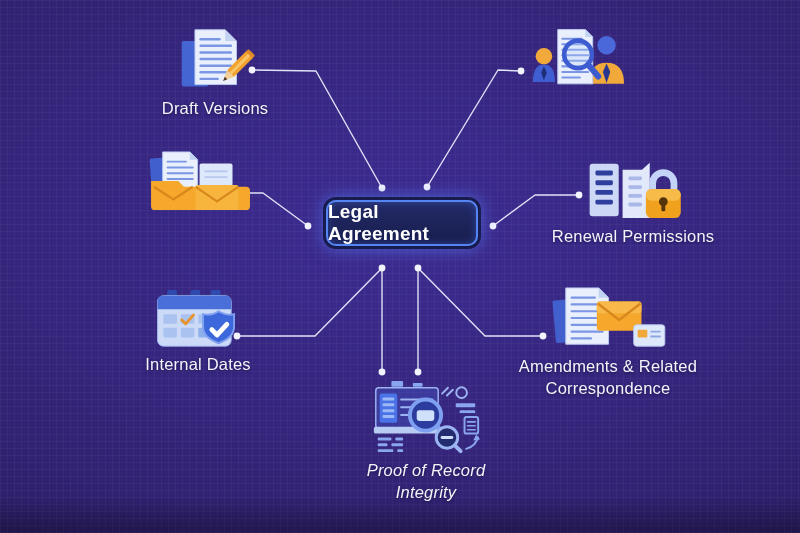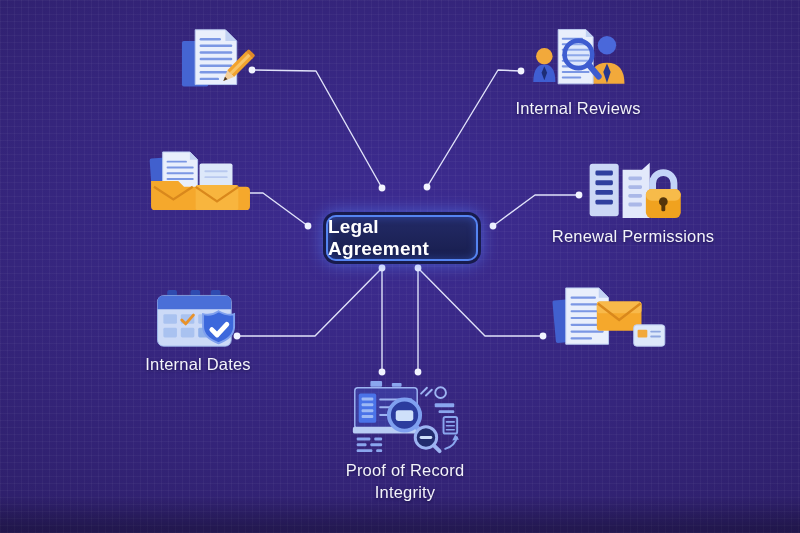--- a/index.html
+++ b/index.html
@@ -17,25 +17,25 @@
   .node .label{
     margin-top:4px;color:#f3f3fa;font-size:16.5px;line-height:1.32;text-align:center;
     text-shadow:0 1px 3px rgba(10,5,40,0.55);font-weight:400;letter-spacing:.2px;
   }
   #node-draft{left:215px;top:26px;}
   #node-internal{left:578px;top:24px;}
   #node-supporting{left:201px;top:150px;}
   #node-access{left:633px;top:158px;}
   #node-renewal{left:198px;top:288px;}
   #node-amendments{left:608px;top:286px;}
-  #node-proof{left:405px;top:378px;}
+  #node-proof{left:426px;top:378px;font-style:italic;}
   #node-amendments .label{max-width:200px;}
   #node-proof .label{max-width:140px;}
   #central-node{
-    position:absolute;z-index:3;left:326px;top:215px;width:148px;height:42px;
+    position:absolute;z-index:3;left:326px;top:200px;width:148px;height:42px;
     display:flex;align-items:center;justify-content:center;border-radius:10px;
     background:linear-gradient(180deg,#232a66 0%,#181e4e 100%);
     border:2.5px solid #5585f2;
     box-shadow:0 0 0 3px rgba(16,20,60,0.85), 0 0 16px 4px rgba(85,130,250,0.55), inset 0 0 9px rgba(70,115,245,0.40);
   }
   #central-node .title{color:#ffffff;font-size:19px;font-weight:700;letter-spacing:.2px;}
   .icn{display:block;}
 </style>
 </head>
 <body>
@@ -90,20 +90,21 @@
         <line x1="30" y1="56" x2="48" y2="56"></line>
       </g>
       <g transform="translate(63 49) rotate(45)">
         <rect x="-5" y="-30" width="10" height="5" rx="1.5" fill="#df8a2a"></rect>
         <rect x="-5" y="-26" width="10" height="28" fill="#f2a32e"></rect>
         <rect x="-1.6" y="-26" width="3.2" height="28" fill="#f8c468"></rect>
         <path d="M-5 2 h10 l-5 11 Z" fill="#f3cf9a"></path>
         <path d="M-1.9 8.6 L1.9 8.6 L0 13 Z" fill="#4a3520"></path>
       </g>
     </svg>
+    <div class="label">Draft Versions</div>
   </div>
 
   <div class="node" id="node-internal">
     <svg class="icn" width="96" height="70" viewBox="0 0 100 76">
       <circle cx="13" cy="35" r="9" fill="#f2a93b"></circle>
       <path d="M1 63 q0 -19 12 -19 q12 0 12 19 Z" fill="#3f5ed2"></path>
       <path d="M13 46 l3 7 -3 8 -3 -8 Z" fill="#1d2d77"></path>
       <circle cx="81" cy="23" r="10" fill="#4a68da"></circle>
       <path d="M62 65 q0 -23 19 -23 q19 0 19 23 Z" fill="#f2a93b"></path>
       <path d="M81 43 l4 9 -4 12 -4 -12 Z" fill="#27378f"></path>
@@ -115,21 +116,20 @@
         <line x1="33" y1="28" x2="61" y2="28"></line>
           <line x1="33" y1="34" x2="61" y2="34"></line>
         <line x1="33" y1="40" x2="61" y2="40"></line>
           <line x1="33" y1="46" x2="61" y2="46"></line>
         <line x1="33" y1="52" x2="61" y2="52"></line>
           <line x1="33" y1="58" x2="52" y2="58"></line>
       </g>
       <circle cx="50" cy="33" r="15" fill="rgba(190,212,250,0.28)" stroke="#3d5cd0" stroke-width="5"></circle>
       <line x1="61" y1="44" x2="72" y2="57" stroke="#3d5cd0" stroke-width="6.5" stroke-linecap="round"></line>
     </svg>
-    <div class="label">Internal Reviews</div>
   </div>
 
   <div class="node" id="node-supporting">
     <svg class="icn" width="112" height="64" viewBox="0 0 115 66">
       <rect x="6" y="8" width="26" height="46" rx="2" fill="#4160ce" transform="rotate(-4 19 31)"></rect>
       <path d="M18 2 h28 l8 8 v40 H18 Z" fill="#e9effc" stroke="#b9c9ef" stroke-width="1"></path>
       <path d="M46 2 l8 8 h-8 Z" fill="#c2d2f3"></path>
       <g stroke="#7b97e4" stroke-width="2" stroke-linecap="round">
         <line x1="23" y1="12" x2="42" y2="12"></line>
           <line x1="23" y1="18" x2="49" y2="18"></line>
@@ -214,20 +214,21 @@
       <rect x="56" y="16" width="46" height="30" rx="3" fill="#f5a82c"></rect>
       <rect x="56" y="16" width="46" height="12" rx="3" fill="#f8b94a"></rect>
       <path d="M57 18 l22 17 22 -17" stroke="#d9881c" stroke-width="2.5" fill="none"></path>
       <rect x="94" y="40" width="32" height="22" rx="3" fill="#dde8fa" stroke="#b9c9ef" stroke-width="1"></rect>
       <rect x="98" y="45" width="10" height="8" rx="1" fill="#f2a93b"></rect>
       <g stroke="#8fa7e0" stroke-width="2" stroke-linecap="round">
         <line x1="112" y1="47" x2="121" y2="47"></line>
           <line x1="112" y1="52" x2="121" y2="52"></line>
       </g>
     </svg>
+    <div class="label">Amendments &amp; Related Correspondence</div>
   </div>
 
   <div class="node" id="node-proof">
     <svg class="icn" width="114" height="78" viewBox="0 0 115 80">
       <g fill="#8aa6ee">
           <rect x="22" y="3" width="12" height="6" rx="1"></rect>
           <rect x="44" y="5" width="10" height="4" rx="1"></rect>
         </g>
       <rect x="6" y="10" width="64" height="42" rx="3" fill="rgba(70,95,210,0.35)" stroke="#9db4f2" stroke-width="1.5"></rect>
       <rect x="10" y="16" width="18" height="30" rx="2" fill="#4a73e8"></rect>

